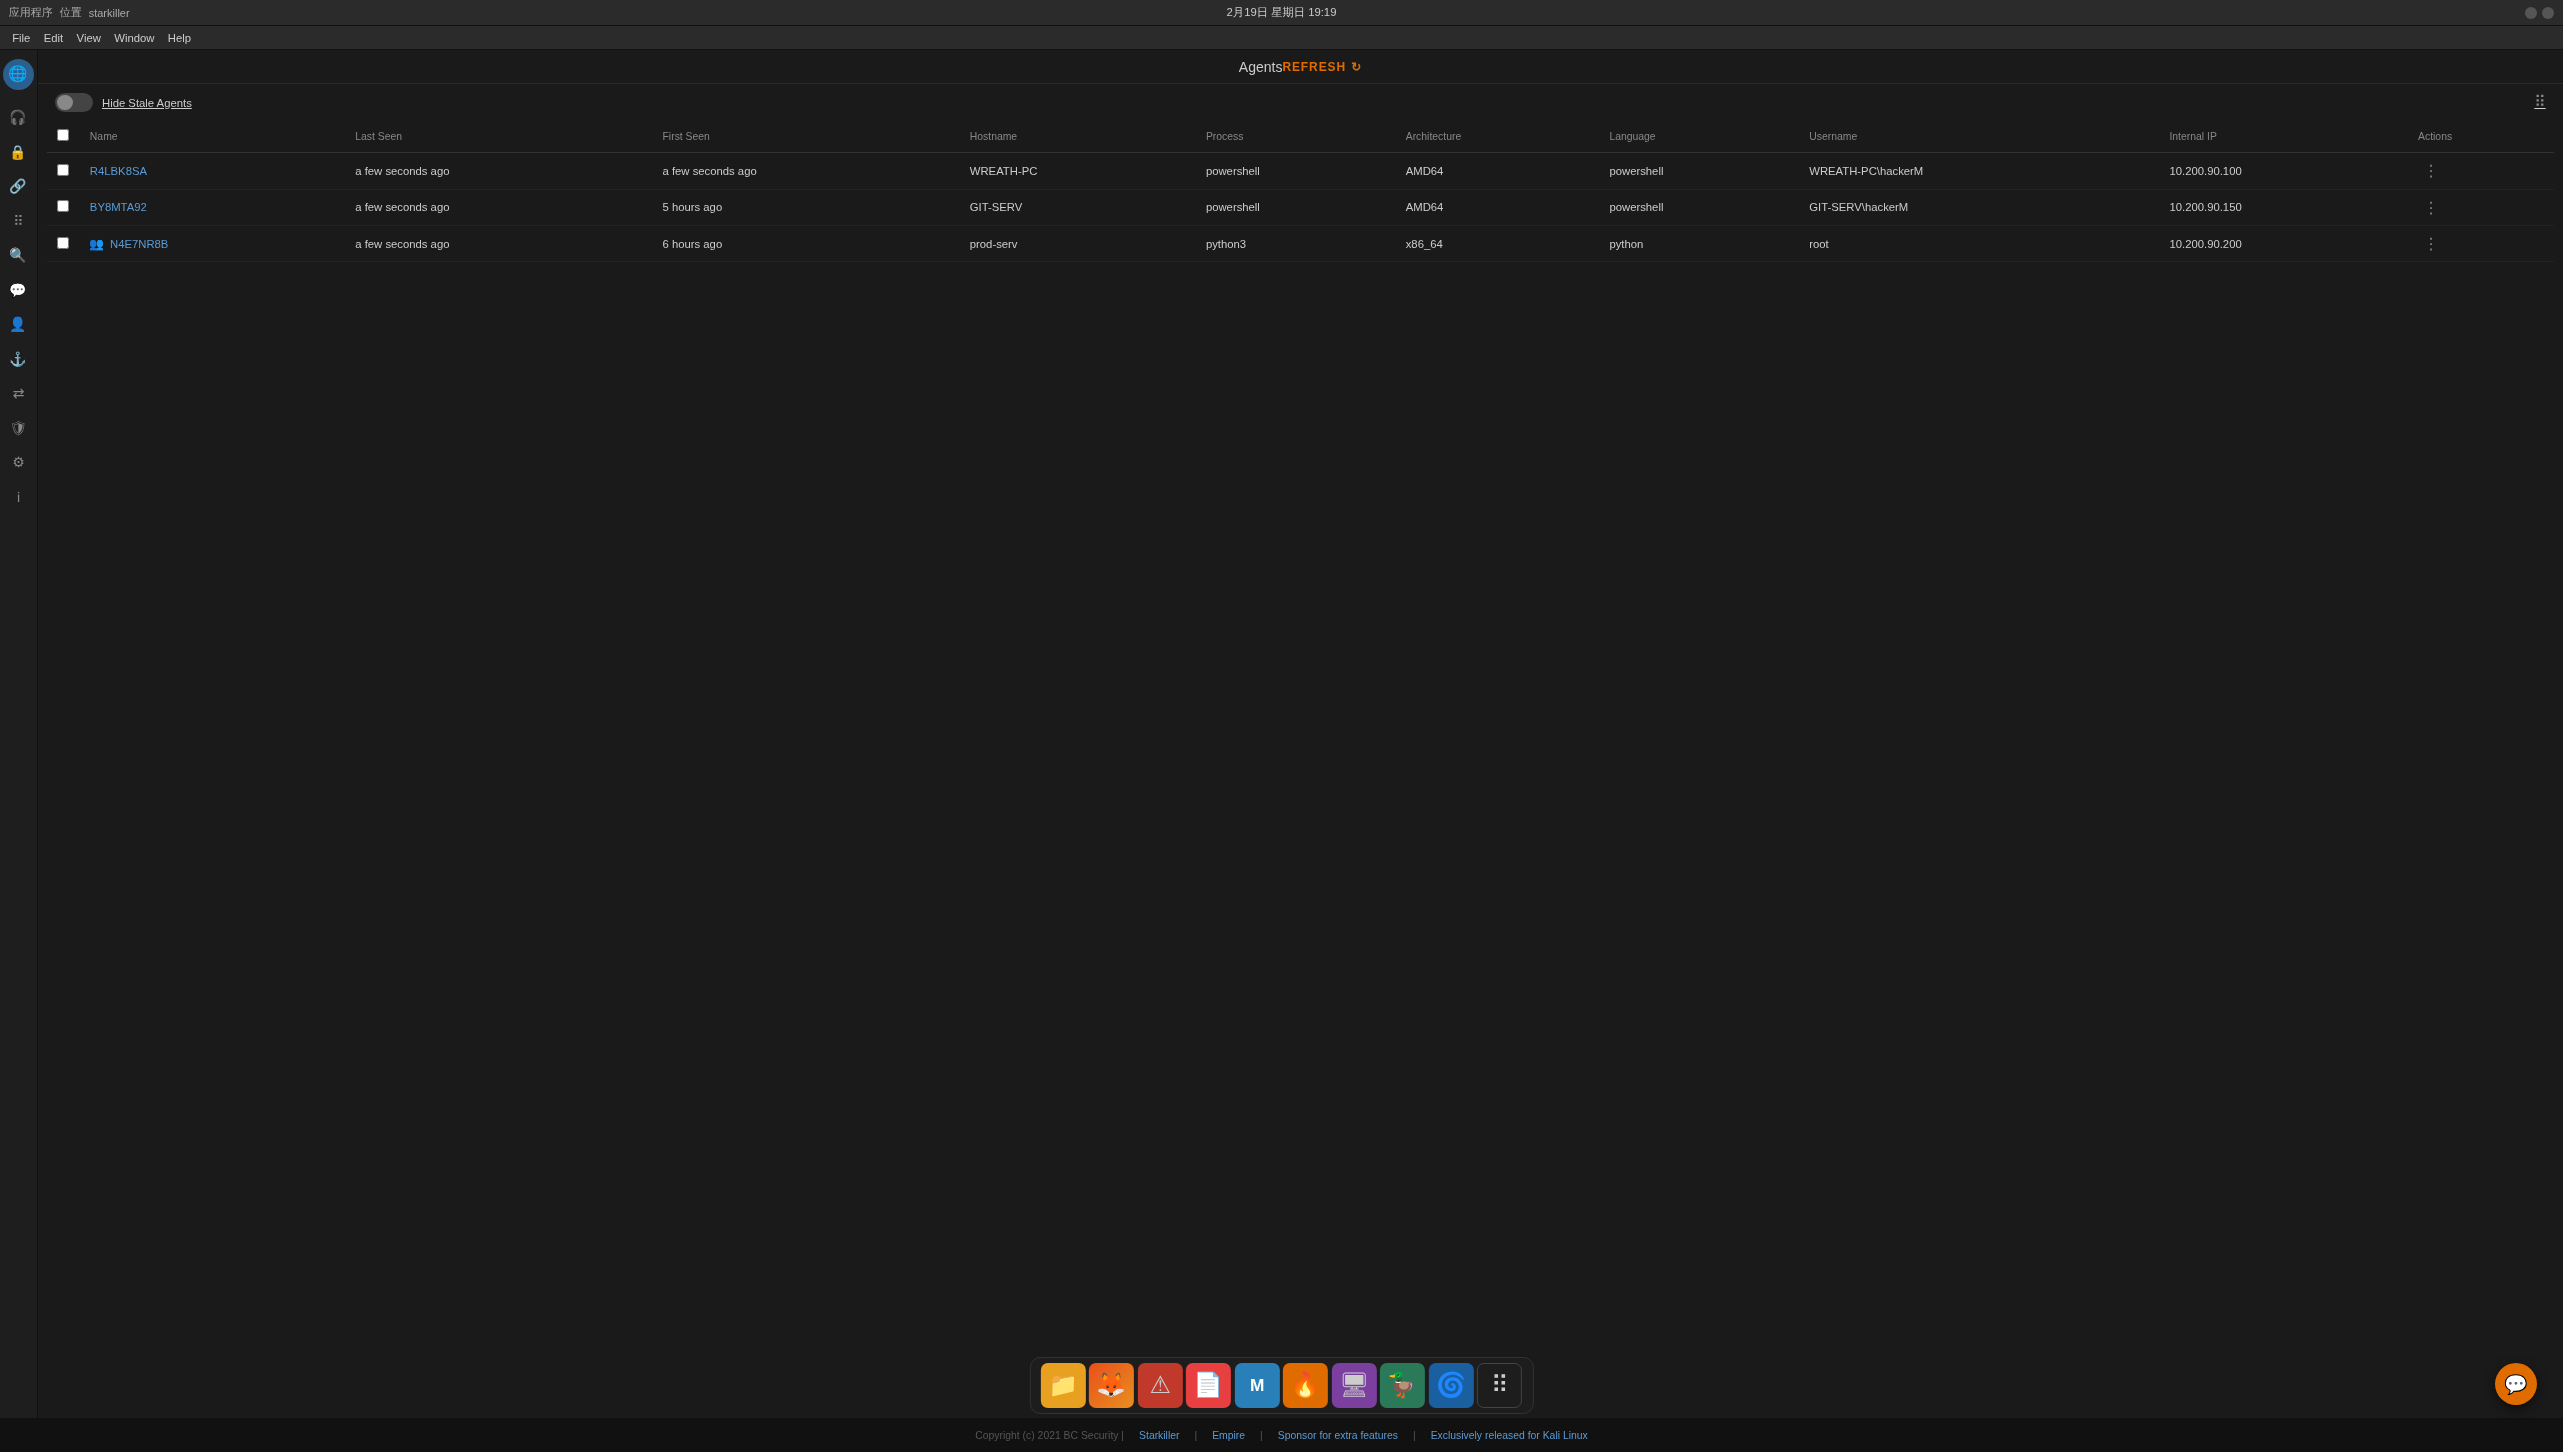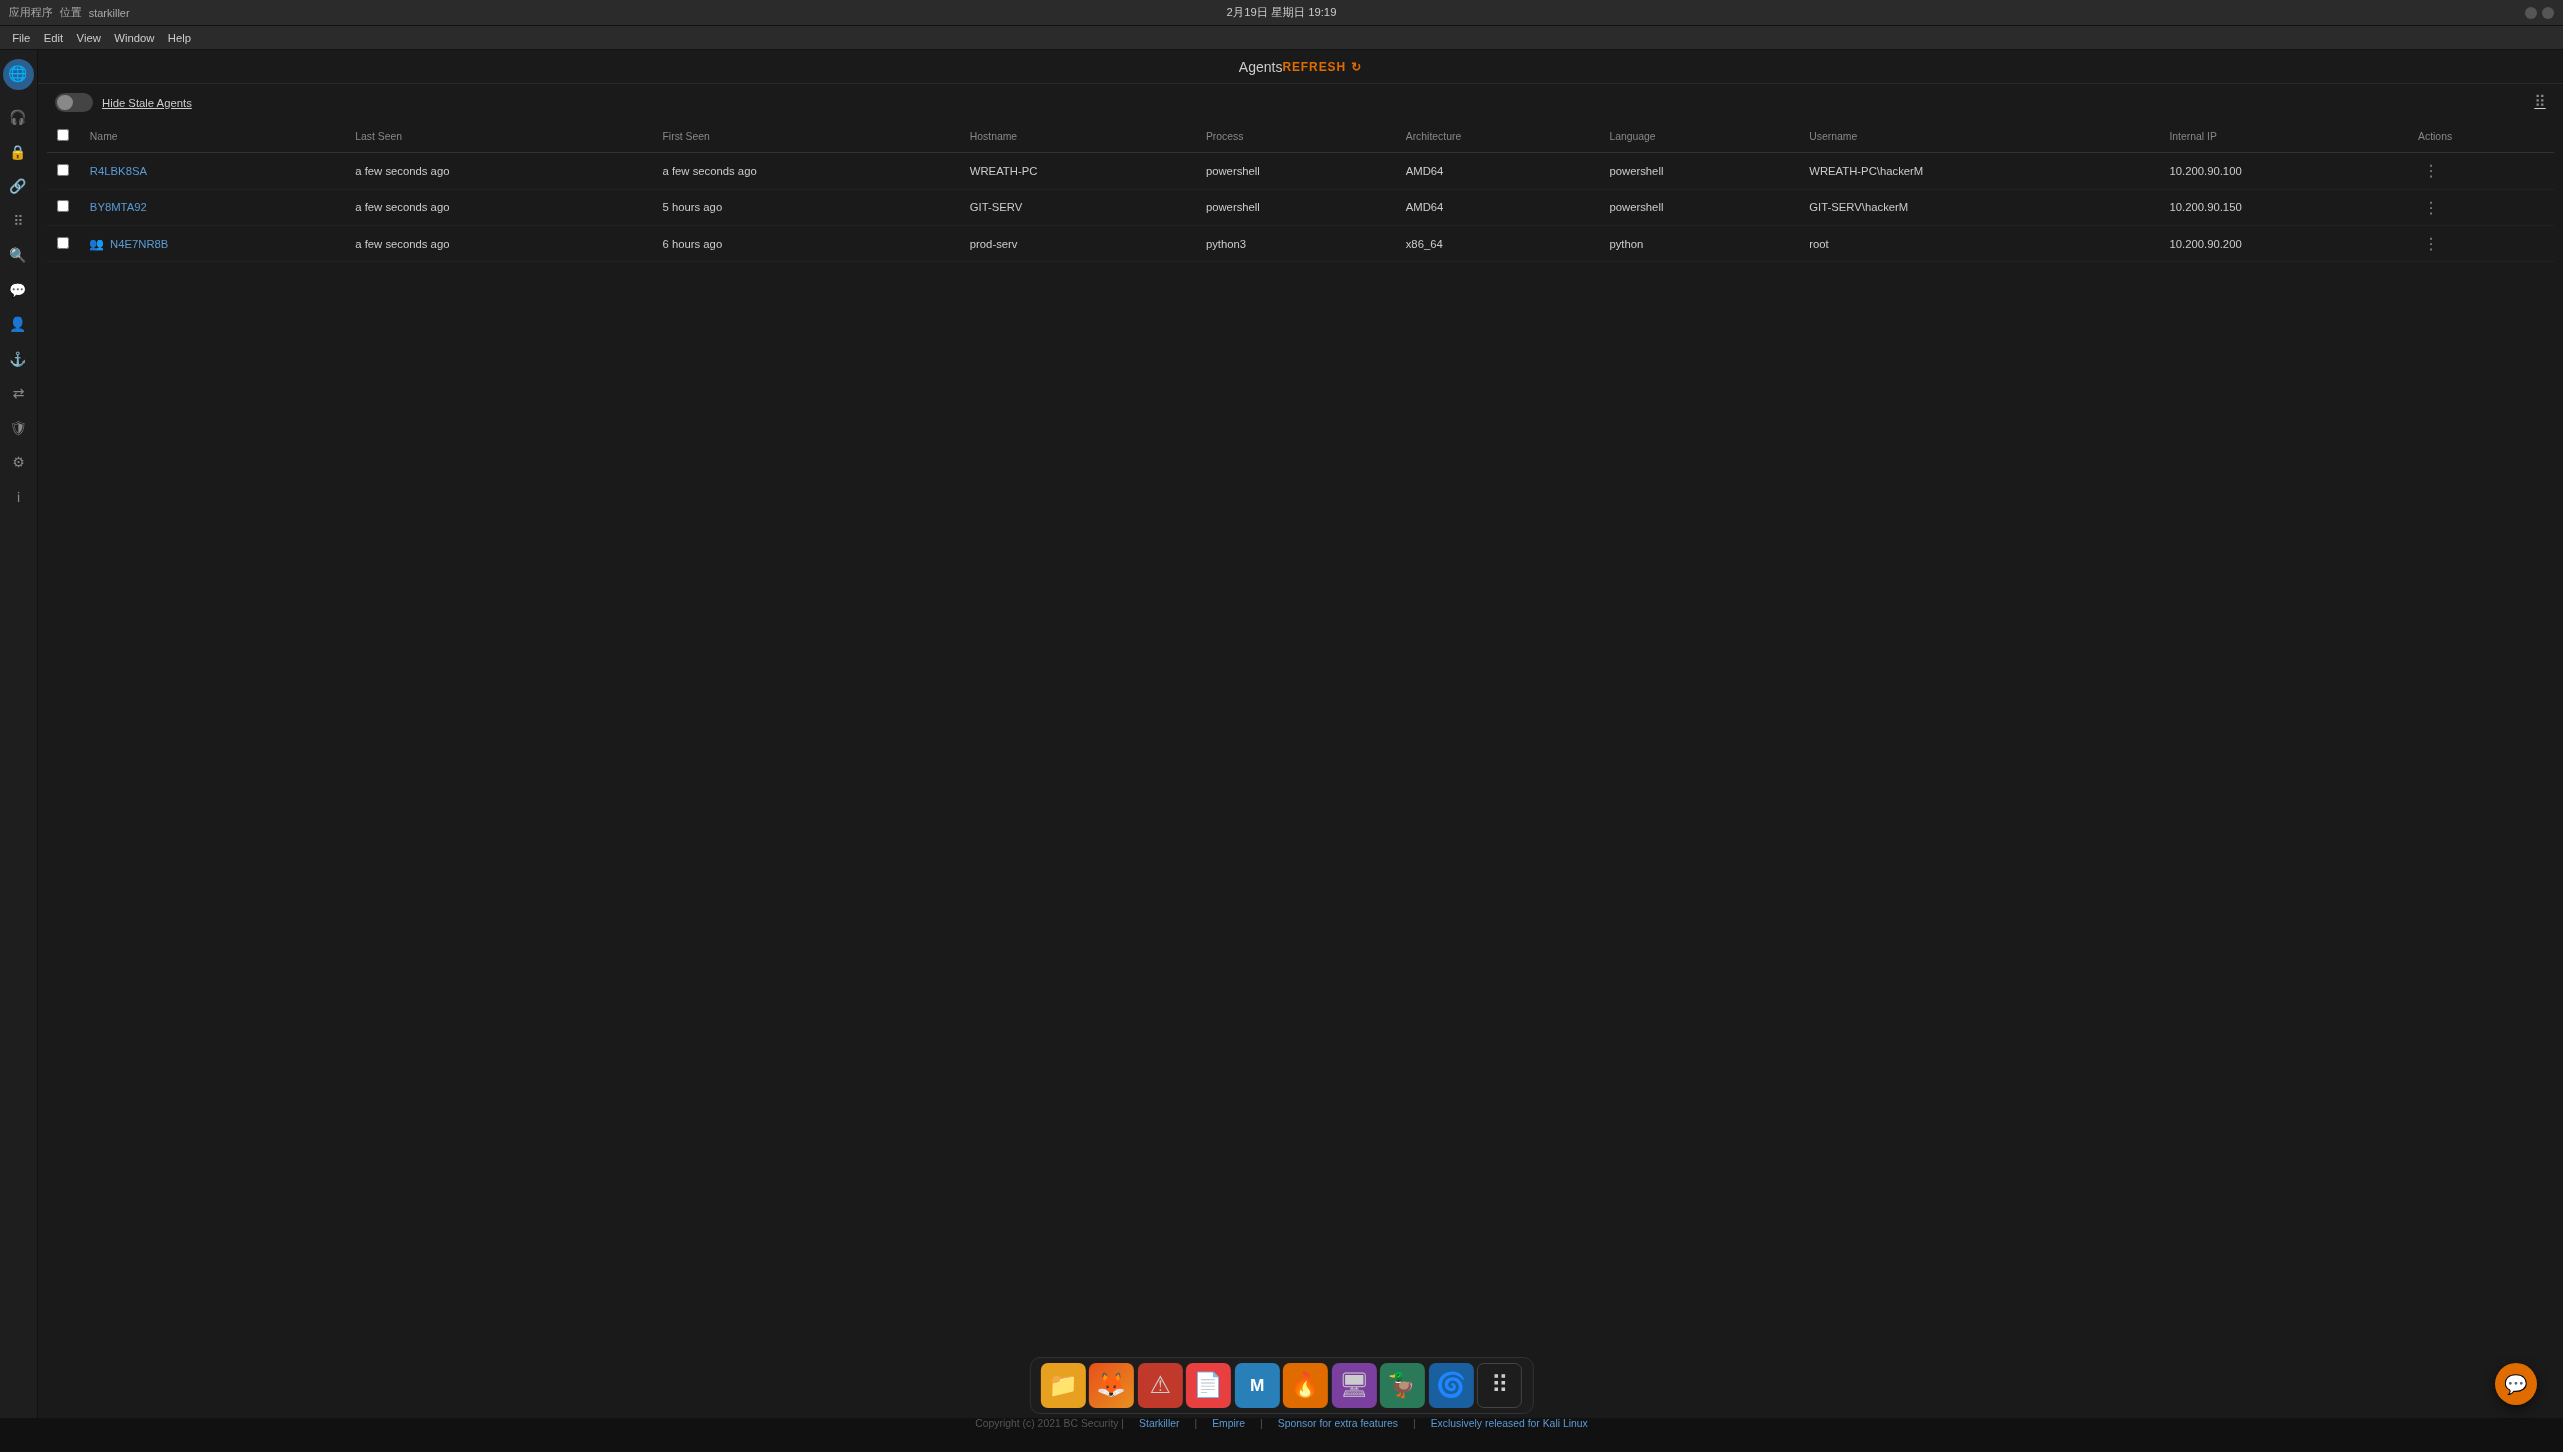--- a/index.html
+++ b/index.html
@@ -263,21 +263,21 @@
 
     
     .footer {
       position: absolute;
       bottom: 0;
       left: 0;
       right: 0;
       height: 35px;
       background: #111;
       display: flex;
-      align-items: flex-start;
+      align-items: center;
       justify-content: center;
       font-size: 10.4px;
       color: #555;
       gap: 15px;
     }
     .footer a {
       color: #5b9bd5;
       text-decoration: none;
       cursor: pointer;
     }

